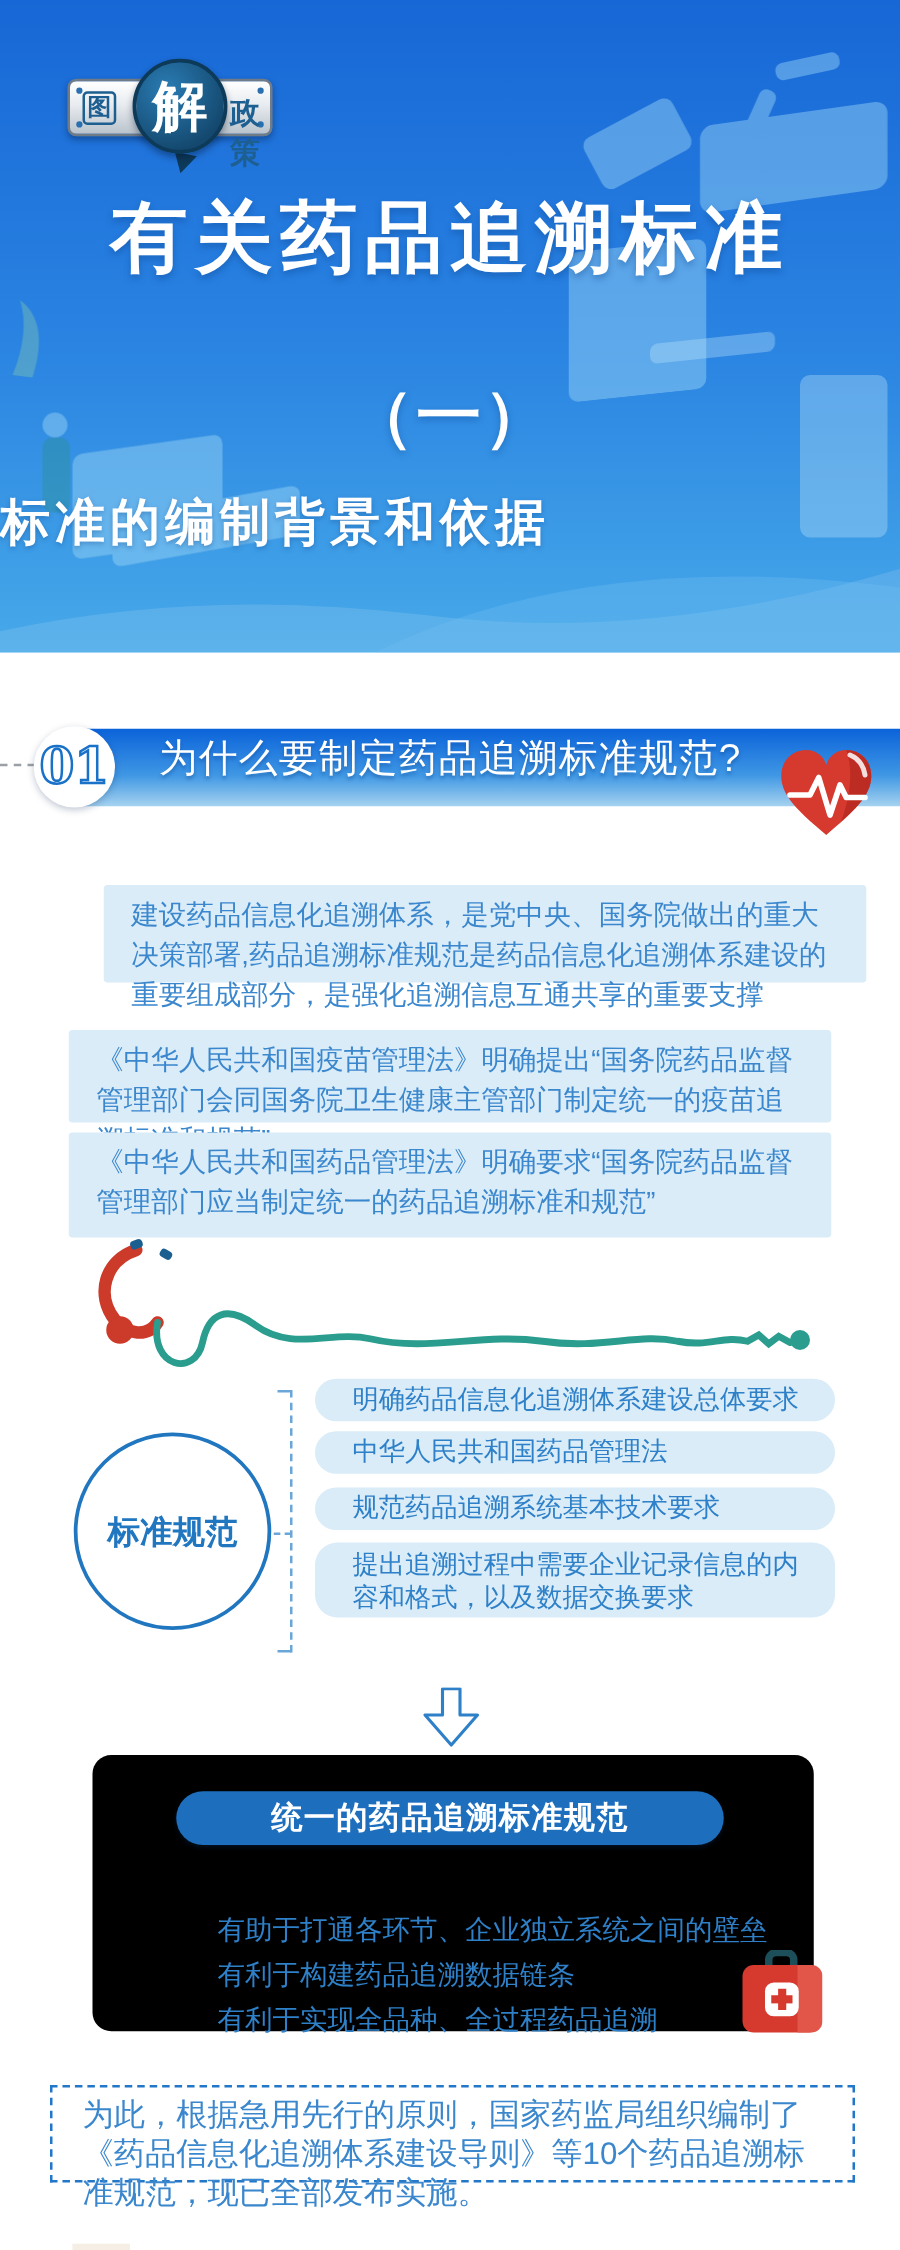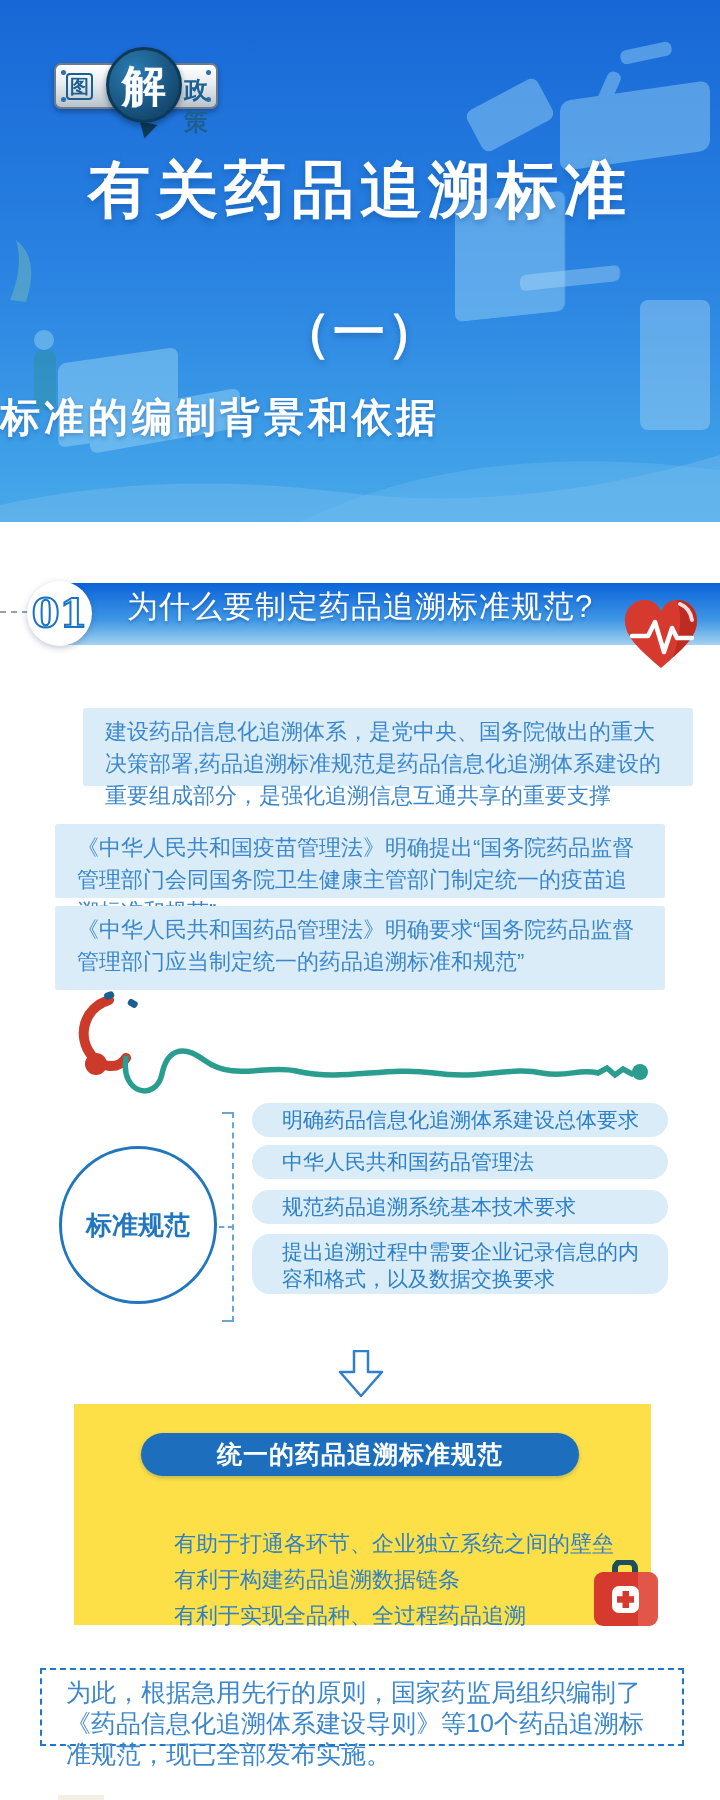--- a/index.html
+++ b/index.html
@@ -69,21 +69,21 @@
   .hdash-mid { left:219px; top:1226px; width:14px; height:0; border-top:2px dashed #6aa6d8; }
   .pill { left:252px; width:416px; background:#d9ecf8; border-radius:18px; color:#2e80c8;
           font-size:21px; padding-left:30px; padding-right:14px; }
   .pill-s { height:34px; line-height:34px; }
   .pill-d { height:60px; line-height:27px; padding-top:4px; }
   .q1 { top:1103px; } .q2 { top:1145px; } .q3 { top:1190px; } .q4 { top:1234px; } .q5 { top:1303px; }
 
   .down-arrow { left:338px; top:1350px; }
 
   
-  .panel { left:74px; top:1404px; width:577px; height:221px; background:#fde047; border-radius:0; }
+  .panel { left:74px; top:1404px; width:577px; height:221px; background:#000000; border-radius:15px; }
   .panel-pill { position:absolute; left:67px; top:29px; width:438px; height:43px; border-radius:22px;
                 background:#1d6fbe; color:#fff; font-size:25px; font-weight:700; letter-spacing:1px;
                 text-align:center; line-height:43px; box-shadow:0 2px 4px rgba(10,60,120,.25); }
   .benefit { position:absolute; left:100px; color:#2e80c8; font-size:22px; white-space:nowrap;margin-top:25px; }
   .b1 { top:100px; } .b2 { top:136px; } .b3 { top:172px; }
   .kit { left:592px; top:1560px; }
 
   
   .footnote { left:40px; top:1668px; width:644px; height:78px; border:2px dashed #2277c8;
               padding:7px 24px; color:#3b87cd; font-size:25px; line-height:31px; }

